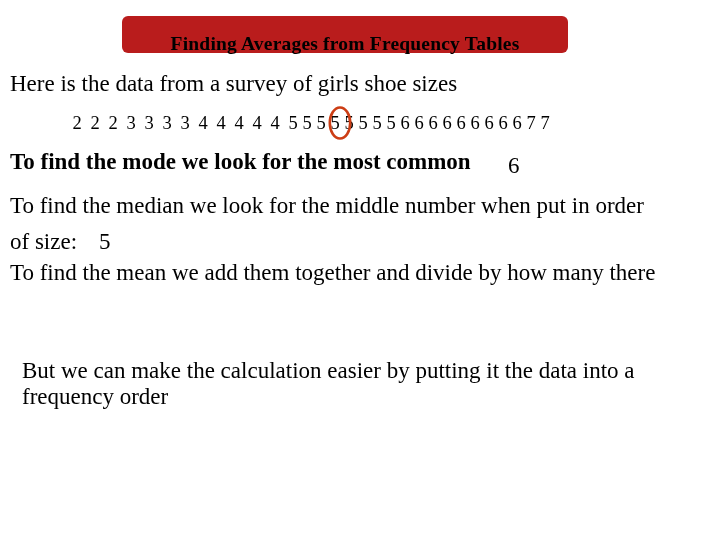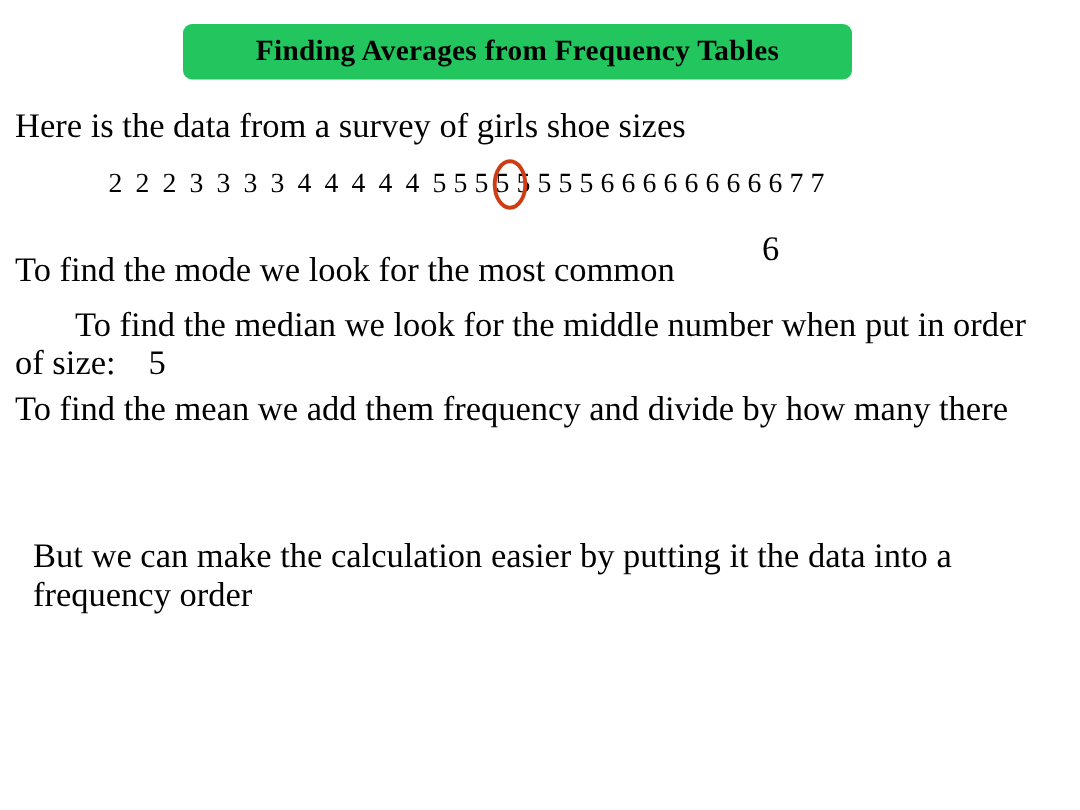--- a/index.html
+++ b/index.html
@@ -21,24 +21,24 @@
     background: #ffffff;
   }
 
   
   .title-box {
     position: absolute;
     left: 122px;
     top: 16px;
     width: 446px;
     height: 37px;
-    background: #22c55e;
+    background: #b91c1c;
     border-radius: 6px;
     display: flex;
-    align-items: center;
+    align-items: flex-end;
     justify-content: center;
     box-sizing: border-box;
   }
   .title-text {
     font-family: "Liberation Serif", "DejaVu Serif", serif;
     font-weight: bold;
     font-size: 19.5px;
     letter-spacing: 0.2px;
     color: #000000;
     white-space: nowrap;
@@ -85,28 +85,28 @@
     position: absolute;
     left: 327px;
     top: 105px;
     width: 26px;
     height: 36px;
     pointer-events: none;
     z-index: 3;
   }
 
   
-  .mode-line { left: 10px; top: 166px; }
+  .mode-line { left: 10px; top: 148px; font-weight: bold; }
   .mode-value {
     position: absolute;
     left: 508px;
     top: 152px;
   }
 
-  .median-line-1 { left: 10px; top: 203px; margin-left: 40px; }
+  .median-line-1 { left: 10px; top: 192px; }
   .median-line-2 { left: 10px; top: 228px; }
 
   .mean-line-1 { left: 10px; top: 259px; }
   .mean-line-2 { left: 10px; top: 285px; }
 
   .outro-line-1 { left: 22px; top: 357px; }
   .outro-line-2 { left: 22px; top: 383px; }
 
   .value-gap-sm { display: inline-block; width: 22px; }
   .value-gap-lg { display: inline-block; width: 56px; }
@@ -159,18 +159,18 @@
   <svg class="circle-marker" viewBox="0 0 26 36" xmlns="http://www.w3.org/2000/svg">
     <ellipse cx="13" cy="18" rx="10.2" ry="15.5" fill="none" stroke="#cc3d14" stroke-width="2.6"></ellipse>
   </svg>
 
   <div class="line mode-line">To find the mode we look for the most common</div>
   <div class="line mode-value">6</div>
 
   <div class="line median-line-1">To find the median we look for the middle number when put in order</div>
   <div class="line median-line-2"><span>of size:</span><span class="value-gap-sm"></span><span>5</span></div>
 
-  <div class="line mean-line-1">To find the mean we add them frequency and divide by how many there</div>
+  <div class="line mean-line-1">To find the mean we add them together and divide by how many there</div>
 
   <div class="line outro-line-1">But we can make the calculation easier by putting it the data into a</div>
   <div class="line outro-line-2">frequency order</div>
 
 </div>
 
 </body></html>

